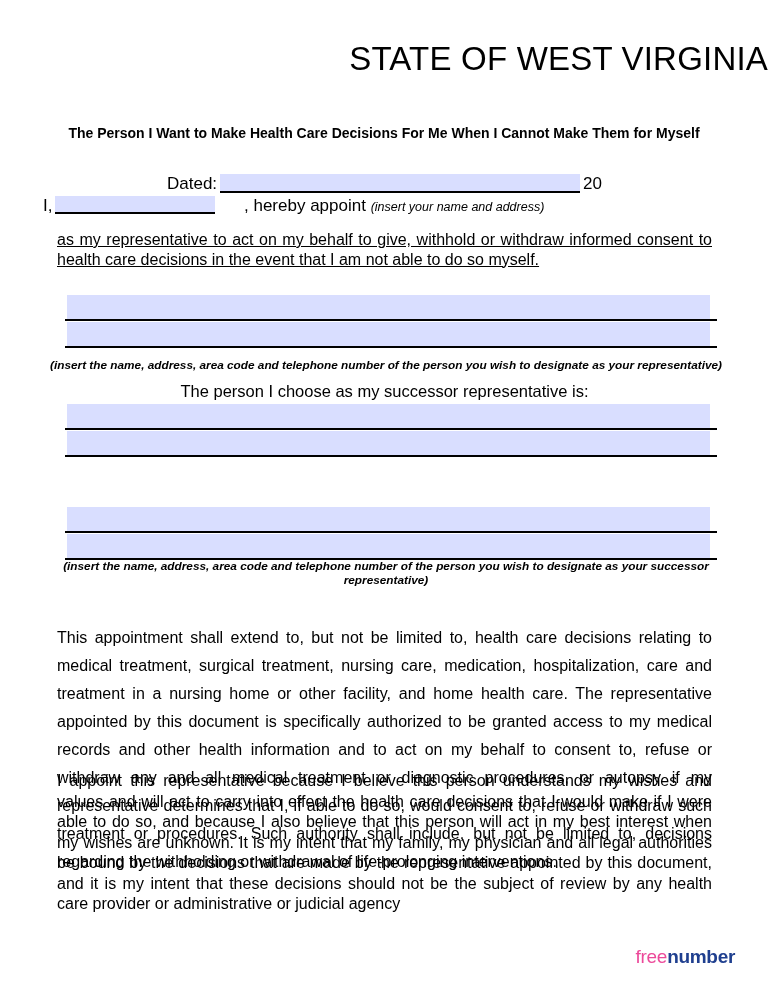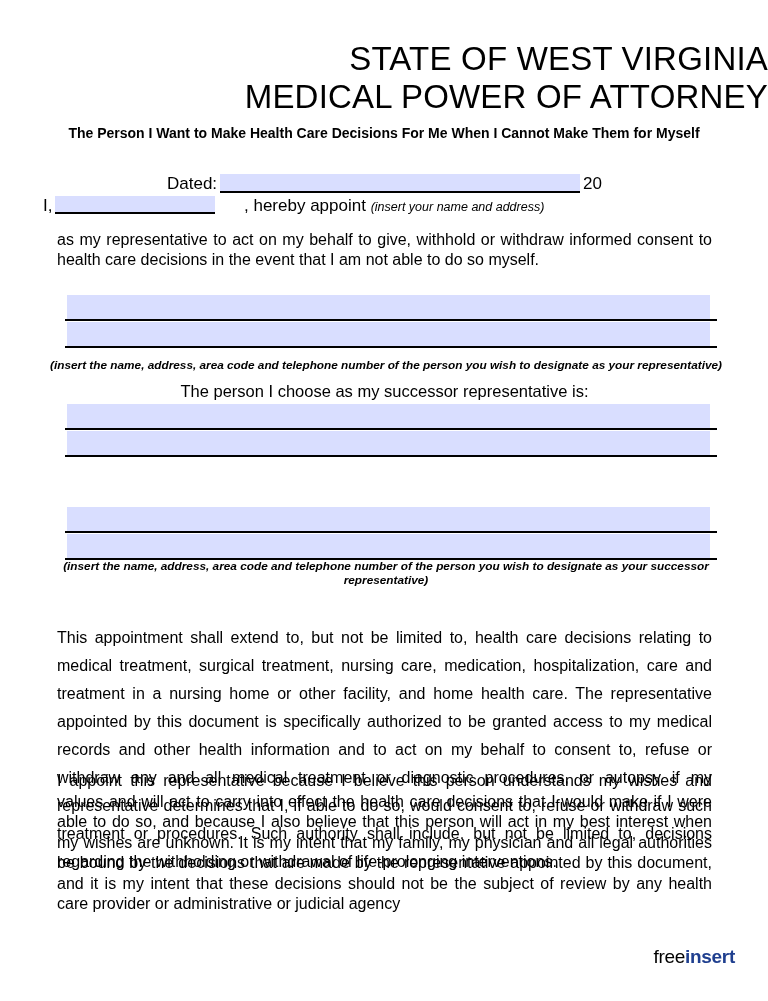--- a/index.html
+++ b/index.html
@@ -123,21 +123,21 @@
 
   
   .para {
     position: absolute;
     left: 57px;
     width: 655px;
     font-size: 16px;
     line-height: 19.5px;
     text-align: justify;
   }
-  .para-intro { top: 230px; }
+  .para-intro { top: 230px; text-decoration: underline; }
   .para-body1 { top: 624px; line-height: 28px; }
   .para-body2 { top: 771px; line-height: 20.5px; }
 
   
   .section-label {
     position: absolute;
     left: 57px;
     width: 655px;
     text-align: center;
     font-size: 16.5px;
@@ -190,37 +190,36 @@
   
   .footer-logo {
     position: absolute;
     right: 33px;
     top: 946px;
     font-size: 19px;
     line-height: 22px;
     letter-spacing: -0.3px;
   }
   .footer-logo .lg-free {
-    color: #000000;
+    color: #ec4899;
     font-weight: normal;
     margin-left: 42px;
   }
   .footer-logo .lg-forms {
     color: #1f3f8f;
     font-weight: bold;
   }
 </style>
 </head>
 <body>
 
 <div class="page">
 
   <div class="doc-title">
     <span class="line1">STATE OF WEST VIRGINIA</span>
-    <span class="line2">MEDICAL POWER OF ATTORNEY</span>
   </div>
 
   <div class="subheading">
     <span class="sh-inner">The Person I Want to Make Health Care Decisions For Me When I Cannot Make Them for Myself</span>
   </div>
 
   <div class="dated-row">
     <span class="dated-label">Dated:</span>
     <span class="field-dated"></span>
     <span class="dated-year">20</span>
@@ -261,16 +260,16 @@
     <div class="fb-line second">
         <span class="fb-fill"></span>
       </div>
   </div>
   <div class="caption caption-succ">(insert the name, address, area code and telephone number of the person you wish to designate as your successor representative)</div>
 
   <div class="para para-body1">This appointment shall extend to, but not be limited to, health care decisions relating to medical treatment, surgical treatment, nursing care, medication, hospitalization, care and treatment in a nursing home or other facility, and home health care. The representative appointed by this document is specifically authorized to be granted access to my medical records and other health information and to act on my behalf to consent to, refuse or withdraw any and all medical treatment or diagnostic procedures, or autopsy if my representative determines that I, if able to do so, would consent to, refuse or withdraw such treatment or procedures. Such authority shall include, but not be limited to, decisions regarding the withholding or withdrawal of life-prolonging interventions.</div>
   <div class="para para-body2">I appoint this representative because I believe this person understands my wishes and values and will act to carry into effect the health care decisions that I would make if I were able to do so, and because I also believe that this person will act in my best interest when my wishes are unknown. It is my intent that my family, my physician and all legal authorities be bound by the decisions that are made by the representative appointed by this document, and it is my intent that these decisions should not be the subject of review by any health care provider or administrative or judicial agency</div>
 
   <div class="footer-logo">
-    <span class="lg-free">free</span><span class="lg-forms">insert</span>
+    <span class="lg-free">free</span><span class="lg-forms">number</span>
   </div>
 
 </div>
 
 </body></html>

